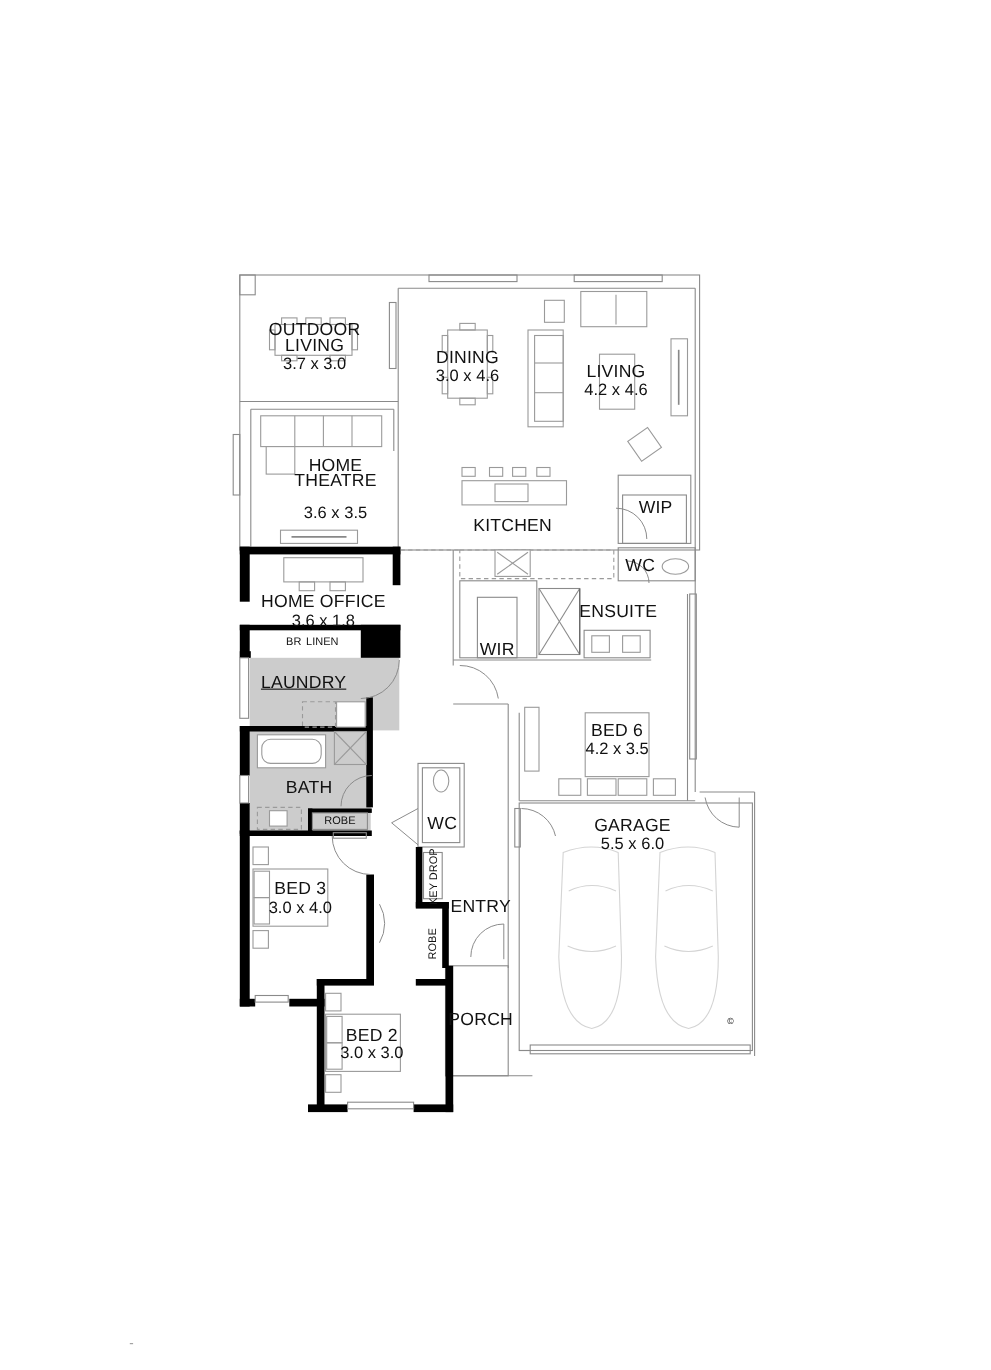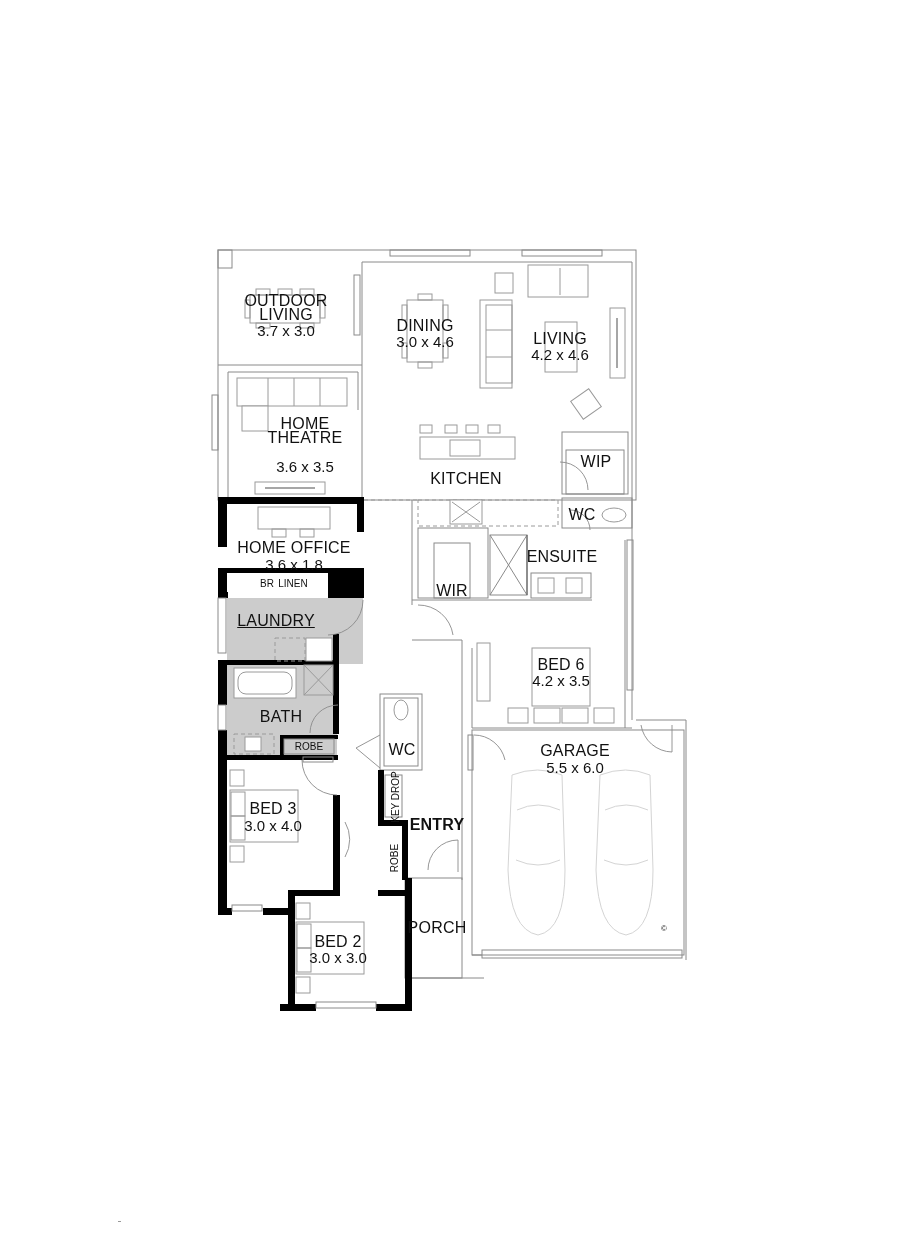--- a/index.html
+++ b/index.html
@@ -274,21 +274,21 @@
 <div class="lbl" style="left:402px;top:743px;">WC</div>
 
 <div class="lbl" style="left:575px;top:744px;">GARAGE</div>
 <div class="dim" style="left:575px;top:762px;">5.5 x 6.0</div>
 
 <div class="dim sm vert" style="left:395px;top:797px;">KEY DROP</div>
 
 <div class="lbl" style="left:273px;top:802px;">BED 3</div>
 <div class="dim" style="left:273px;top:820px;">3.0 x 4.0</div>
 
-<div class="lbl" style="left:437px;top:818px;font-weight:bold;">ENTRY</div>
+<div class="lbl" style="left:437px;top:818px;">ENTRY</div>
 
 <div class="dim sm vert" style="left:394px;top:858px;">ROBE</div>
 
 <div class="lbl" style="left:437px;top:921px;">PORCH</div>
 
 <div class="lbl" style="left:338px;top:935px;">BED 2</div>
 <div class="dim" style="left:338px;top:952px;">3.0 x 3.0</div>
 
 <div class="copy" style="left:664px;top:928px;">©</div>
 <div class="marker"></div>

